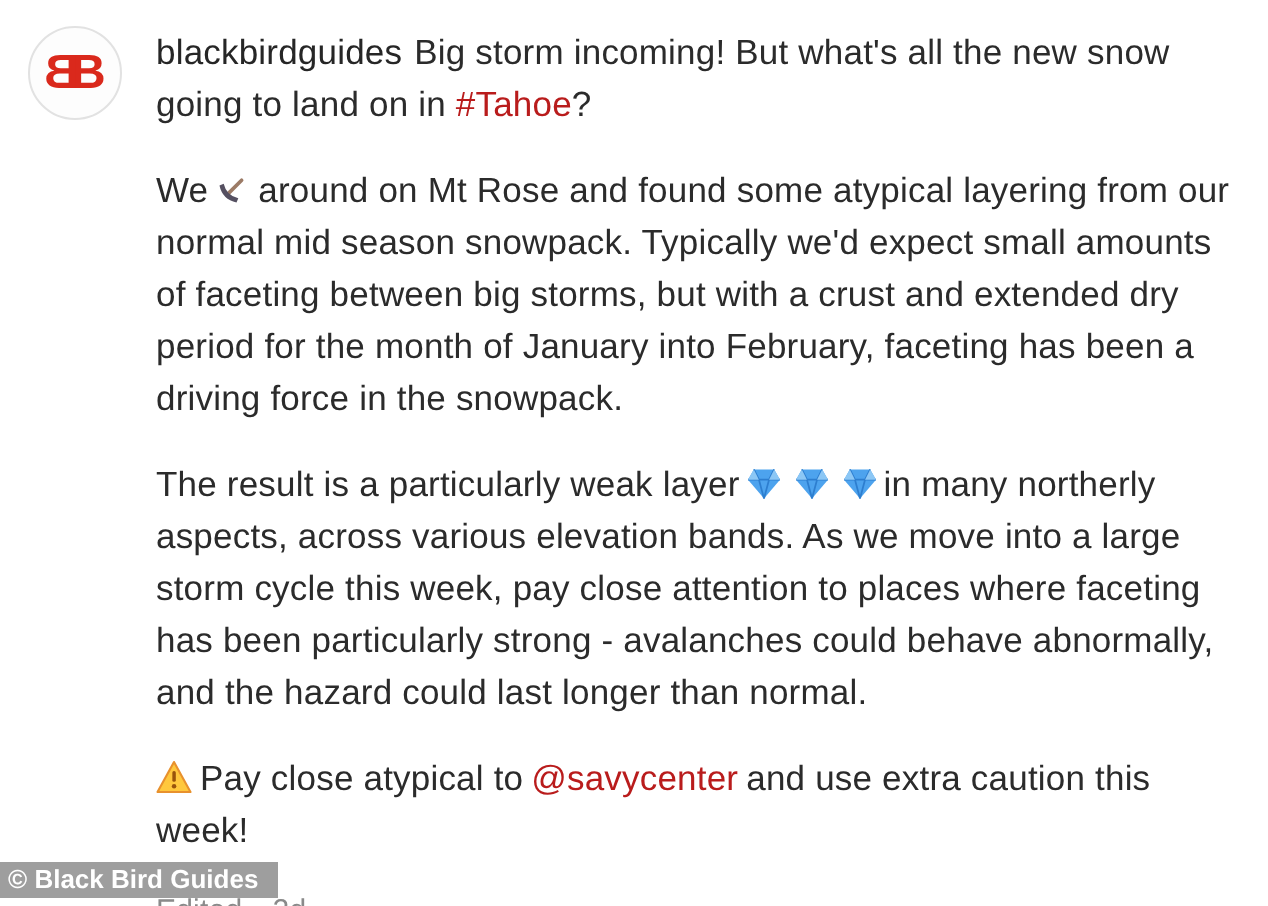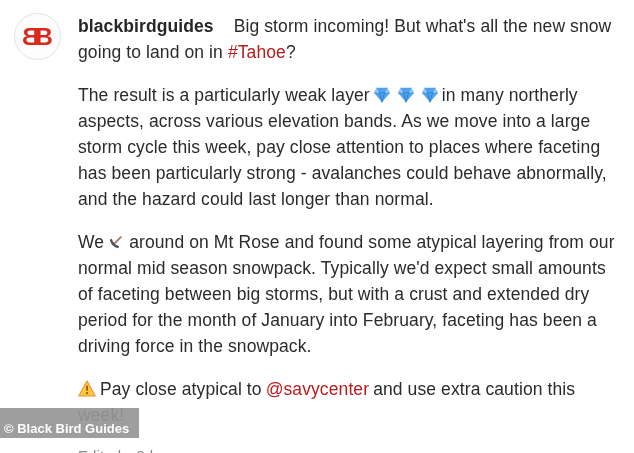--- a/index.html
+++ b/index.html
@@ -42,23 +42,23 @@
   }
   .content {
     width: 540px;
     font-size: 17.5px;
     line-height: 26px;
     color: #2b2b2b;
     letter-spacing: 0.1px;
   }
   .content p { margin: 0 0 17px 0; }
   .username {
-    font-weight: 700;
+    font-weight: 400;
     color: #262626;
-    margin-right: 20px;
+    margin-right: 6px;
     cursor: pointer;
   }
   a.taglink {
     color: #b91c1c;
     text-decoration: none;
     cursor: pointer;
   }
   .emoji {
     display: inline-block;
     vertical-align: -2px;
@@ -69,27 +69,27 @@
   .meta {
     display: flex;
     align-items: center;
     gap: 5px;
     color: #8a8a8a;
     font-size: 15px;
     margin-top: -2px;
   }
   .watermark {
     position: absolute;
-    left: 0; bottom: 15px;
+    left: 0; bottom: 4px;
     background: rgba(150,150,150,0.92);
     color: #ffffff;
     font-weight: 700;
     font-size: 13px;
     line-height: 17px;
-    padding: 12px 10px 1px 4px;
+    padding: 0 10px 1px 4px;
     white-space: nowrap;
   }
 </style>
 </head>
 <body>
 
 <div class="post">
 
   <div class="avatar">
     <span class="logo">
@@ -98,45 +98,45 @@
     </span>
   </div>
 
   <div class="content">
 
     <p>
       <span class="username">blackbirdguides</span><span>Big storm incoming! But what's all the new snow going to land on in </span><a class="taglink">#Tahoe</a><span>?</span>
     </p>
 
     <p>
+      <span>We</span><span class="emoji"><svg width="17" height="17" viewBox="0 0 24 24">
+            <g transform="rotate(-135 12 12)">
+              <rect x="10.8" y="6" width="2.6" height="16" rx="1.3" fill="#9c7b66"></rect>
+              <path d="M3.5 7 Q12 1.5 20.5 7 L19.3 10 Q12 5.5 4.7 10 Z" fill="#555061"></path>
+            </g>
+          </svg></span><span>around on Mt Rose and found some atypical layering from our normal mid season snowpack. Typically we'd expect small amounts of faceting between big storms, but with a crust and extended dry period for the month of January into February, faceting has been a driving force in the snowpack.</span>
+    </p>
+
+    <p>
       <span>The result is a particularly weak layer</span><span class="gem-group"><span class="emoji"><svg width="18" height="16" viewBox="0 0 24 22">
               <path d="M5 1 H19 L23 8 L12 21 L1 8 Z" fill="#4da3ee"></path>
               <path d="M1 8 H23 M5 1 L8.5 8 L12 21 M19 1 L15.5 8 L12 21" stroke="#2d7ecf" stroke-width="1.2" fill="none"></path>
               <path d="M5 1 L8.5 8 H1 Z" fill="#8cc7f5"></path>
               <path d="M19 1 L23 8 H15.5 Z" fill="#8cc7f5"></path>
             </svg></span><span class="emoji"><svg width="18" height="16" viewBox="0 0 24 22">
               <path d="M5 1 H19 L23 8 L12 21 L1 8 Z" fill="#4da3ee"></path>
               <path d="M1 8 H23 M5 1 L8.5 8 L12 21 M19 1 L15.5 8 L12 21" stroke="#2d7ecf" stroke-width="1.2" fill="none"></path>
               <path d="M5 1 L8.5 8 H1 Z" fill="#8cc7f5"></path>
               <path d="M19 1 L23 8 H15.5 Z" fill="#8cc7f5"></path>
             </svg></span><span class="emoji"><svg width="18" height="16" viewBox="0 0 24 22">
               <path d="M5 1 H19 L23 8 L12 21 L1 8 Z" fill="#4da3ee"></path>
               <path d="M1 8 H23 M5 1 L8.5 8 L12 21 M19 1 L15.5 8 L12 21" stroke="#2d7ecf" stroke-width="1.2" fill="none"></path>
               <path d="M5 1 L8.5 8 H1 Z" fill="#8cc7f5"></path>
               <path d="M19 1 L23 8 H15.5 Z" fill="#8cc7f5"></path>
             </svg></span></span><span>in many northerly aspects, across various elevation bands. As we move into a large storm cycle this week, pay close attention to places where faceting has been particularly strong - avalanches could behave abnormally, and the hazard could last longer than normal.</span>
-    </p>
-
-    <p>
-      <span>We</span><span class="emoji"><svg width="17" height="17" viewBox="0 0 24 24">
-            <g transform="rotate(-135 12 12)">
-              <rect x="10.8" y="6" width="2.6" height="16" rx="1.3" fill="#9c7b66"></rect>
-              <path d="M3.5 7 Q12 1.5 20.5 7 L19.3 10 Q12 5.5 4.7 10 Z" fill="#555061"></path>
-            </g>
-          </svg></span><span>around on Mt Rose and found some atypical layering from our normal mid season snowpack. Typically we'd expect small amounts of faceting between big storms, but with a crust and extended dry period for the month of January into February, faceting has been a driving force in the snowpack.</span>
     </p>
 
     <p>
       <span class="emoji" style="margin-left:0"><svg width="18" height="17" viewBox="0 0 24 22">
             <path d="M12 1 L23 21 H1 Z" fill="#ffc83d" stroke="#e8912d" stroke-width="1.4" stroke-linejoin="round"></path>
             <rect x="10.9" y="7" width="2.3" height="7.2" rx="1.1" fill="#99540c"></rect>
             <circle cx="12.05" cy="17.2" r="1.5" fill="#99540c"></circle>
           </svg></span><span>Pay close atypical to</span><a class="taglink" style="margin:15px 4px">@savycenter</a><span>and use extra caution this week!</span>
     </p>
 

